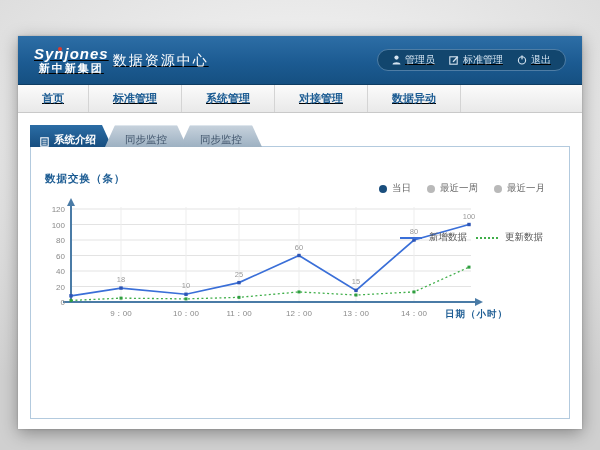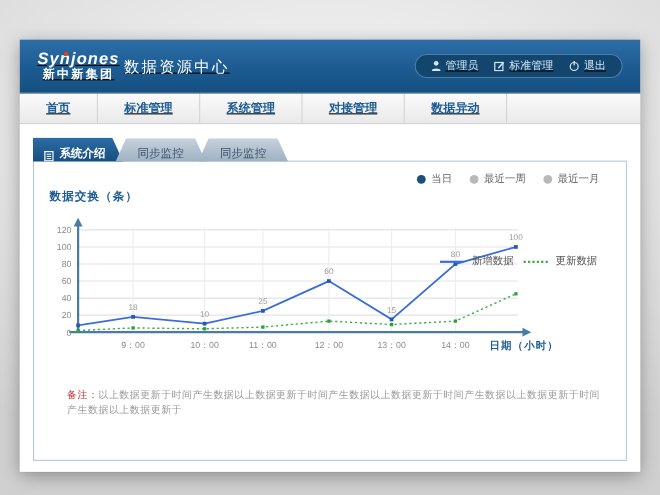--- a/index.html
+++ b/index.html
@@ -38,21 +38,21 @@
   .tab-active { background:linear-gradient(180deg,#2b6da5,#174e80); color:#fff; font-weight:bold;
                 padding:0 16px 0 10px; gap:5px;
                 clip-path:polygon(0 0, calc(100% - 10px) 0, 100% 100%, 0 100%); }
   .tab-inactive { background:linear-gradient(180deg,#c6d1dc,#9db1c2); color:#3e5269;
                   padding:0 20px; margin-left:-7px; border-top:1px solid #dde5ec;
                   clip-path:polygon(10px 0, calc(100% - 10px) 0, 100% 100%, 0 100%); }
 
   .panel { position:absolute; left:12px; right:12px; top:33px; bottom:9px; border:1px solid #b3cade; background:#fff; }
 
   .radios { position:absolute; top:9px; right:24px; display:flex; gap:16px; align-items:center; }
-  .radio { display:flex; align-items:center; gap:5px; font-size:9.5px; color:#666; cursor:pointer; }
+  .radio { display:flex; align-items:center; gap:5px; font-size:9.5px; color:#666; cursor:pointer;margin-top:26px; }
   .radio-dot { width:8px; height:8px; border-radius:50%; }
   .radio-dot.on  { background:#1a4e7d; }
   .radio-dot.off { background:#b9b9b9; }
 
   .ylabel { position:absolute; left:14px; top:25px; color:#1c5c93; font-size:10.5px; font-weight:bold; letter-spacing:1px; }
 
   .chart-wrap { position:absolute; left:10px; top:40px; width:528px; height:140px; }
 
   .legend { position:absolute; right:26px; top:84px; display:flex; gap:9px; }
   .legend-row { display:flex; align-items:center; gap:7px; font-size:9.5px; color:#555; }
@@ -227,20 +227,17 @@
           <div class="legend-row">
             <span class="swatch swatch-solid"></span>
             <span>新增数据</span>
           </div>
           <div class="legend-row">
             <span class="swatch swatch-dotted"></span>
             <span>更新数据</span>
           </div>
         </div>
 
-        <div class="note">
-          <span class="note-prefix">备注：</span><span>以上数据更新于时间产生数据以上数据更新于时间产生数据以上数据更新于时间产生数据以上数据更新于时间产生数据以上数据更新于</span>
-        </div>
       </div>
     </div>
 
   </div>
 </div>
 
 </body></html>

